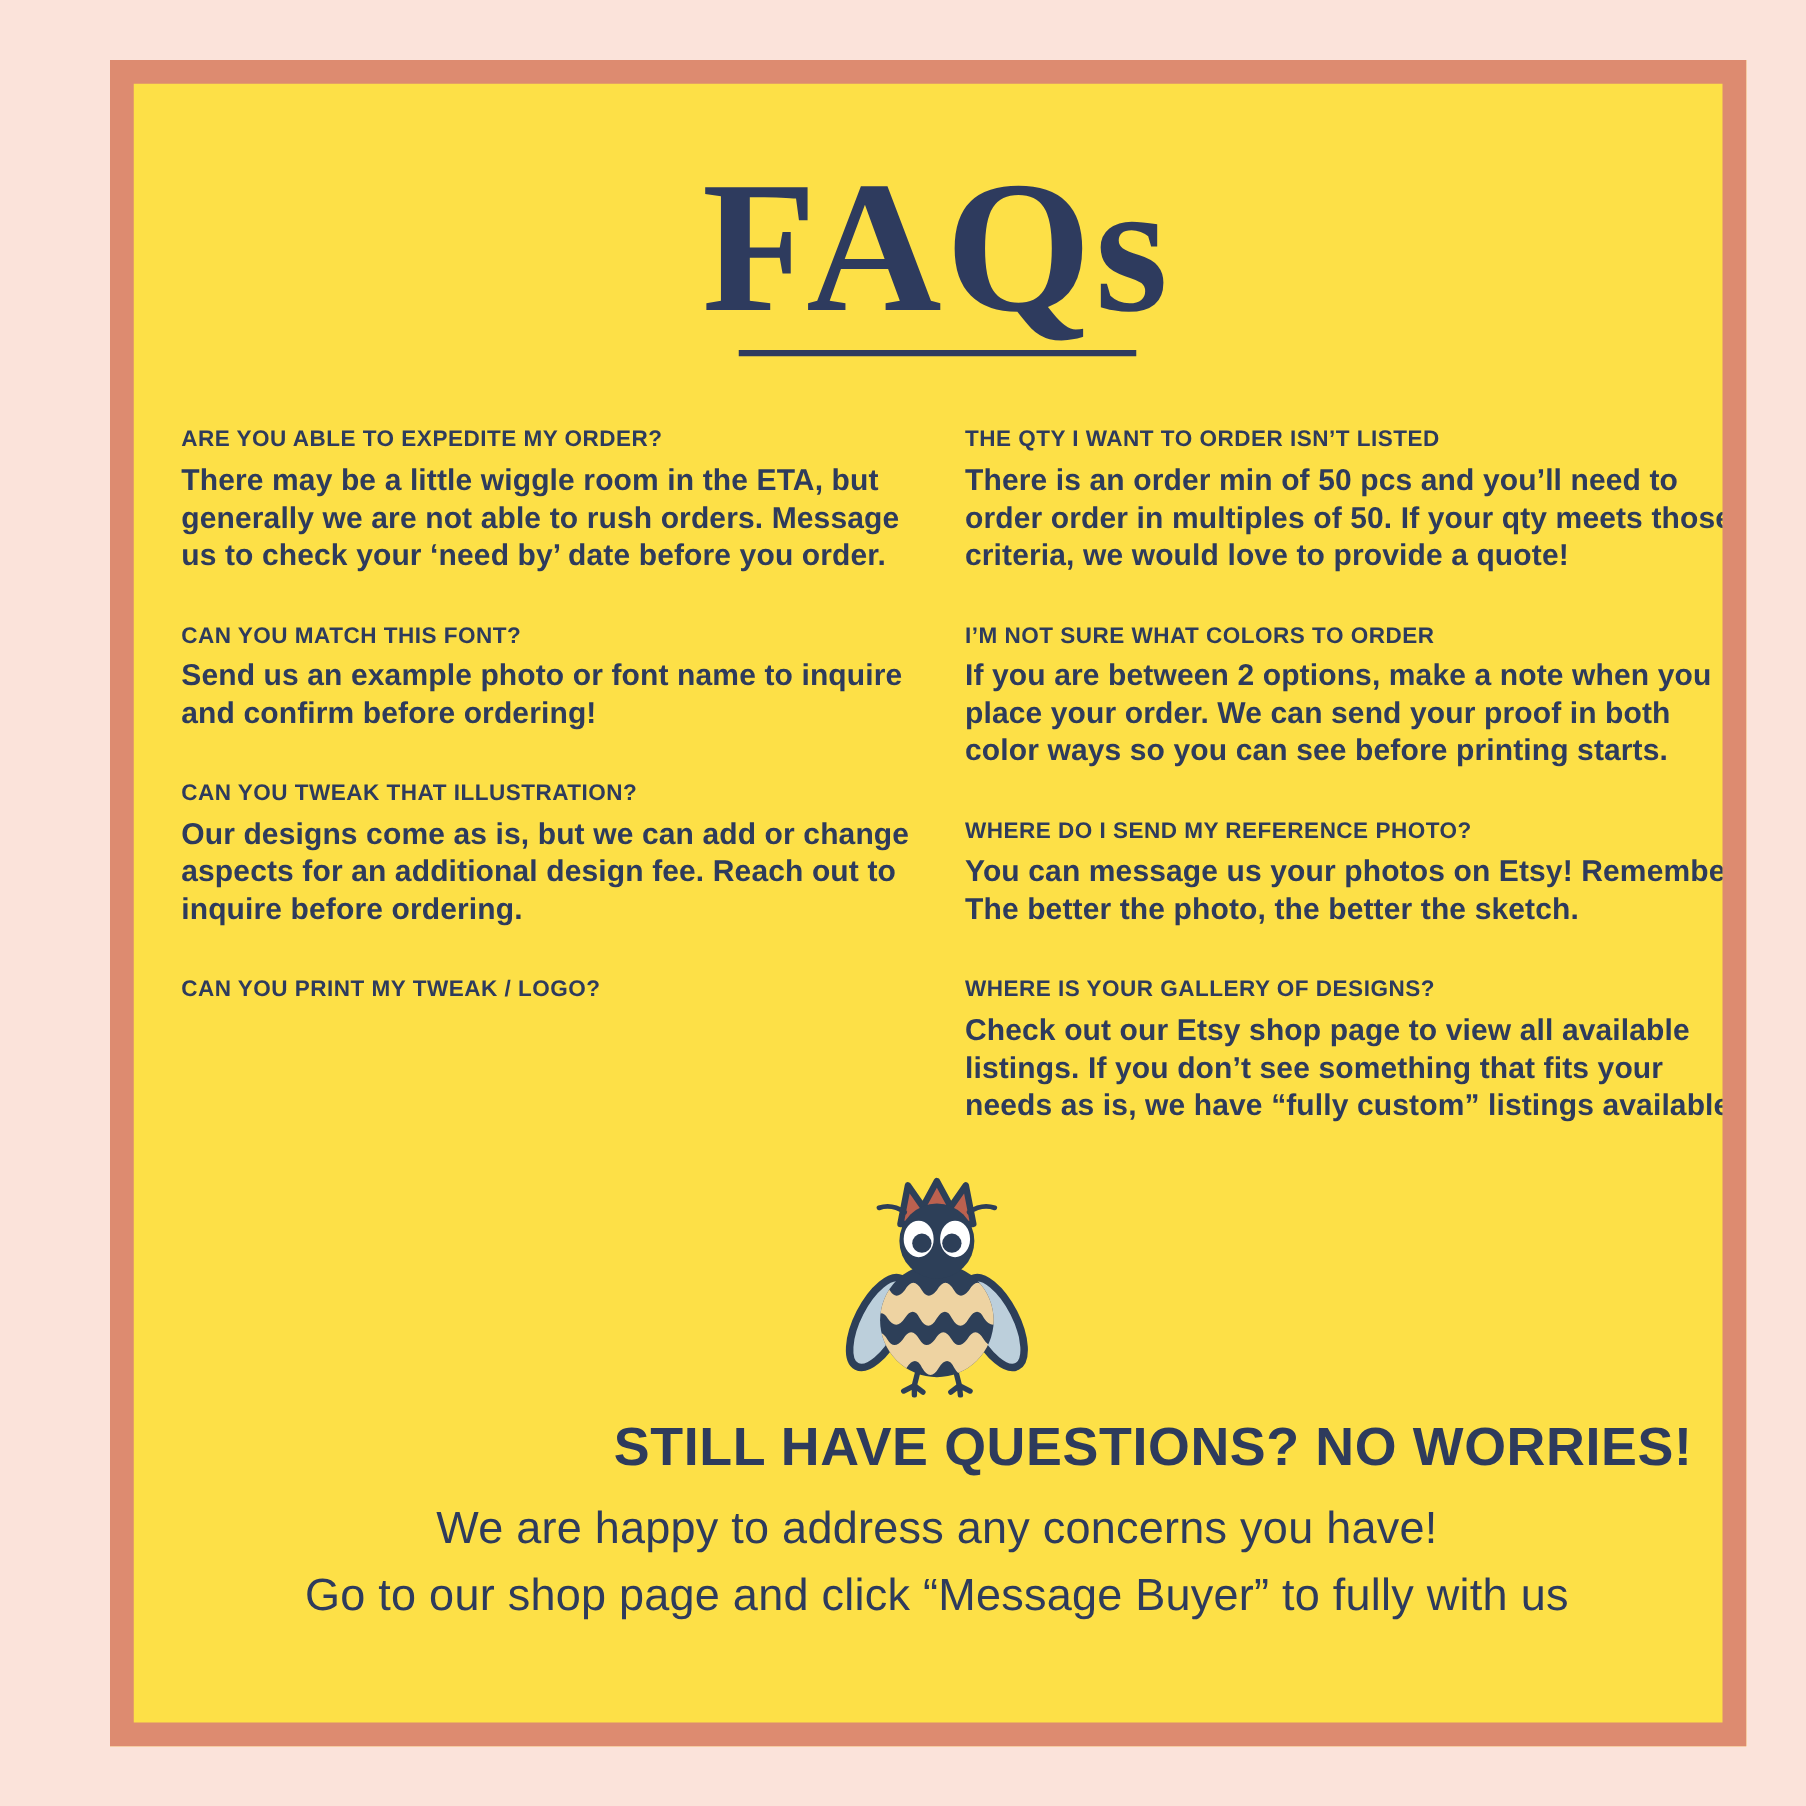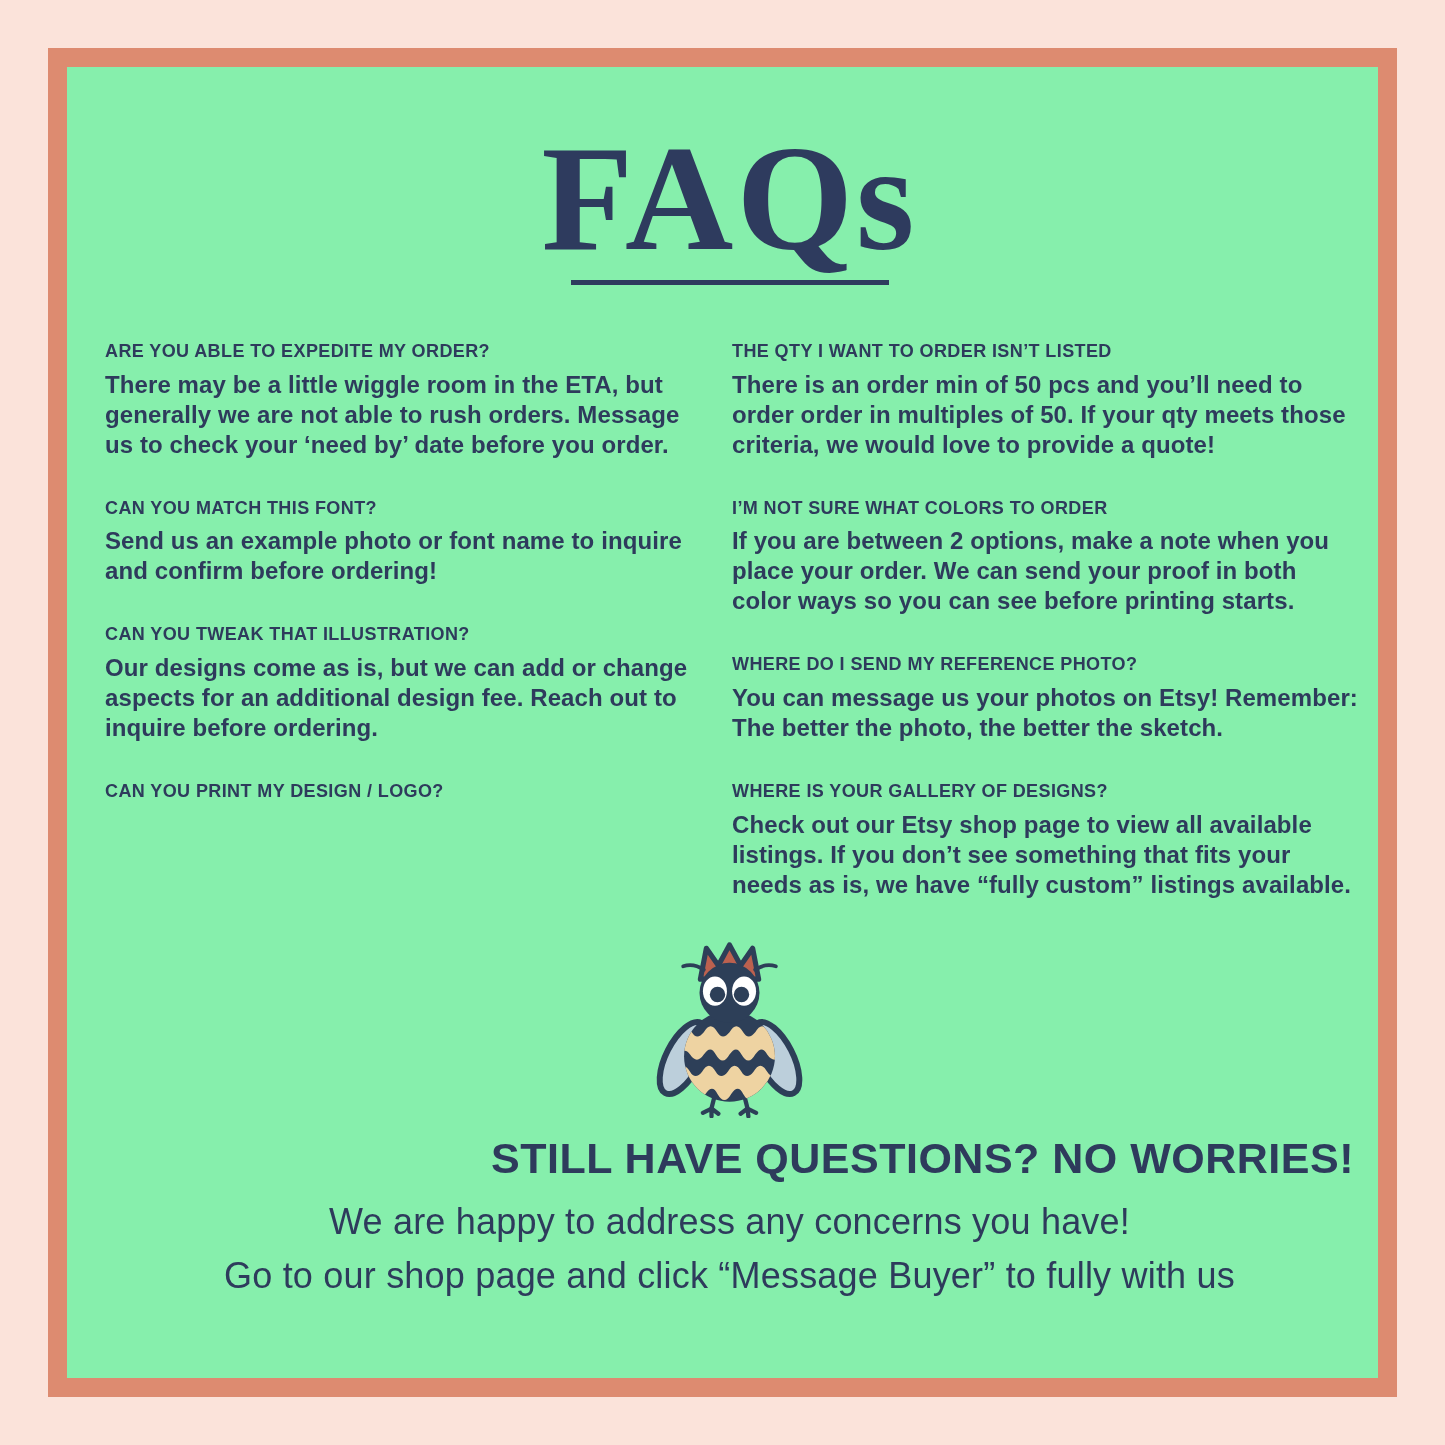--- a/index.html
+++ b/index.html
@@ -6,23 +6,24 @@
   body{
     width:1445px;height:1445px;position:relative;
     background:#fbe3da;
     font-family:"Liberation Sans", sans-serif;
     color:#2e3b5c;
     overflow:hidden;
   }
   .frame{
     position:absolute;inset:48px;
     border:19px solid #dd8b70;
-    background:#86efac;
+    background:#fde047;
     box-sizing:border-box;
     overflow:hidden;
+    margin-left:40px;
   }
   .content{
     height:100%;box-sizing:border-box;
     padding:64px 24px 0 38px;
   }
   .page-title{
     margin:0;text-align:center;
     font-family:"Liberation Serif", serif;
     font-weight:600;
     font-size:150px;line-height:.9;
@@ -83,21 +84,21 @@
         </div>
         <div class="faq">
           <h2>CAN YOU MATCH THIS FONT?</h2>
           <p>Send us an example photo or font name to inquire and confirm before ordering!</p>
         </div>
         <div class="faq">
           <h2>CAN YOU TWEAK THAT ILLUSTRATION?</h2>
           <p>Our designs come as is, but we can add or change aspects for an additional design fee. Reach out to inquire before ordering.</p>
         </div>
         <div class="faq">
-          <h2>CAN YOU PRINT MY DESIGN / LOGO?</h2>
+          <h2>CAN YOU PRINT MY TWEAK / LOGO?</h2>
         </div>
       </div>
 
       <div class="col-right">
         <div class="faq">
           <h2>THE QTY I WANT TO ORDER ISN’T LISTED</h2>
           <p>There is an order min of 50 pcs and you’ll need to order order in multiples of 50. If your qty meets those criteria, we would love to provide a quote!</p>
         </div>
         <div class="faq">
           <h2>I’M NOT SURE WHAT COLORS TO ORDER</h2>

